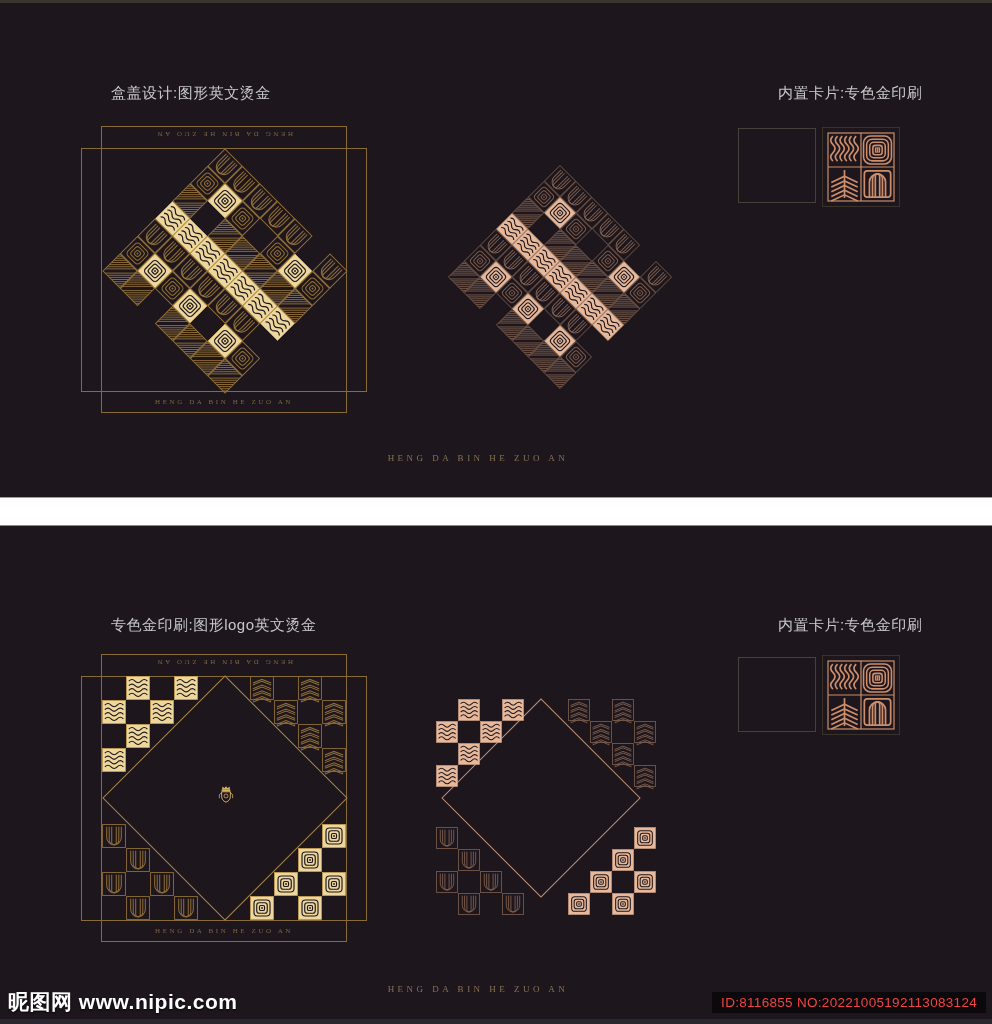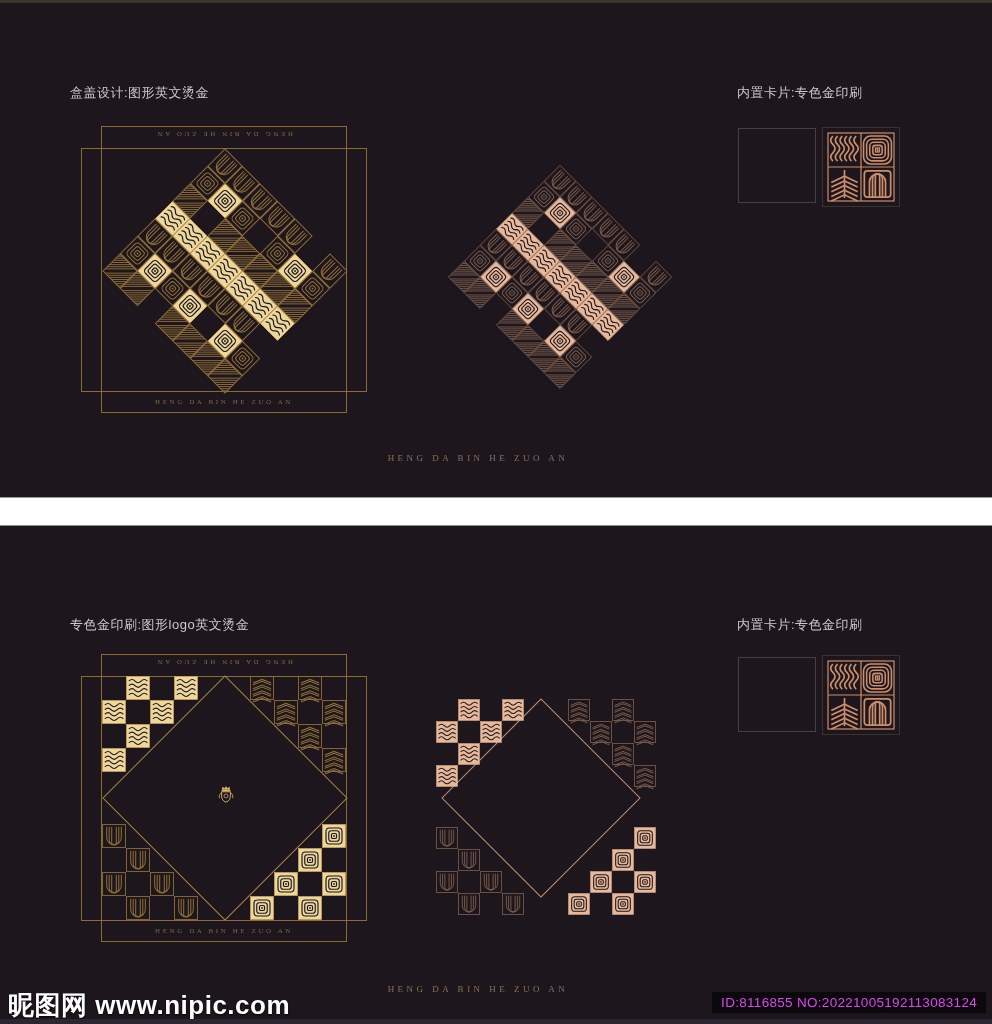--- a/index.html
+++ b/index.html
@@ -4,38 +4,38 @@
 <style>
   html,body{margin:0;padding:0;}
   body{
     width:992px;height:1024px;position:relative;overflow:hidden;
     background:#1d161d;font-family:"Liberation Sans",sans-serif;
   }
   .abs{position:absolute;}
   .top-strip{left:0;top:0;width:992px;height:3px;background:#39362e;}
   .divider{left:0;top:497px;width:992px;height:29px;background:#ffffff;
     border-top:1px solid #9a9a9a;border-bottom:1px solid #8a8a8a;box-sizing:border-box;}
-  .label{color:#c9c9c9;font-size:13px;letter-spacing:0.5px;}
+  .label{color:#c9c9c9;font-size:15px;letter-spacing:0.5px;margin-left:41px;}
   .frame{border:1px solid #8a6a35;box-sizing:border-box;}
   .frame-text{
     font-family:"Liberation Serif",serif;font-size:7px;letter-spacing:2.6px;
     color:#7d6544;text-align:center;white-space:nowrap;
   }
   .rot180{transform:rotate(180deg);}
   .brand{
     font-family:"Liberation Serif",serif;font-size:9px;letter-spacing:3.5px;
     color:#8a7254;text-align:center;white-space:nowrap;
   }
   .card-empty{border:1px solid #47413a;box-sizing:border-box;background:transparent;}
   .wm-site{
-    left:8px;top:988px;color:#ffffff;font-weight:bold;font-size:26px;
+    left:8px;top:988px;color:#ffffff;font-weight:bold;font-size:21px;
     letter-spacing:0.5px;text-shadow:0 1px 2px rgba(0,0,0,0.8);
   }
   .wm-id{
-    right:6px;top:992px;background:rgba(10,8,10,0.88);color:#d946ef;
+    right:6px;top:992px;background:rgba(10,8,10,0.88);color:#ef4444;
     font-size:13.5px;padding:3px 9px;letter-spacing:0.3px;
   }
   .bottom-strip{left:0;top:1019px;width:992px;height:5px;background:#2b2731;}
   svg{display:block;}
 </style>
 </head>
 <body>
 
 <svg id="defs-svg" width="0" height="0" style="position:absolute">
     <defs id="defs-root">

